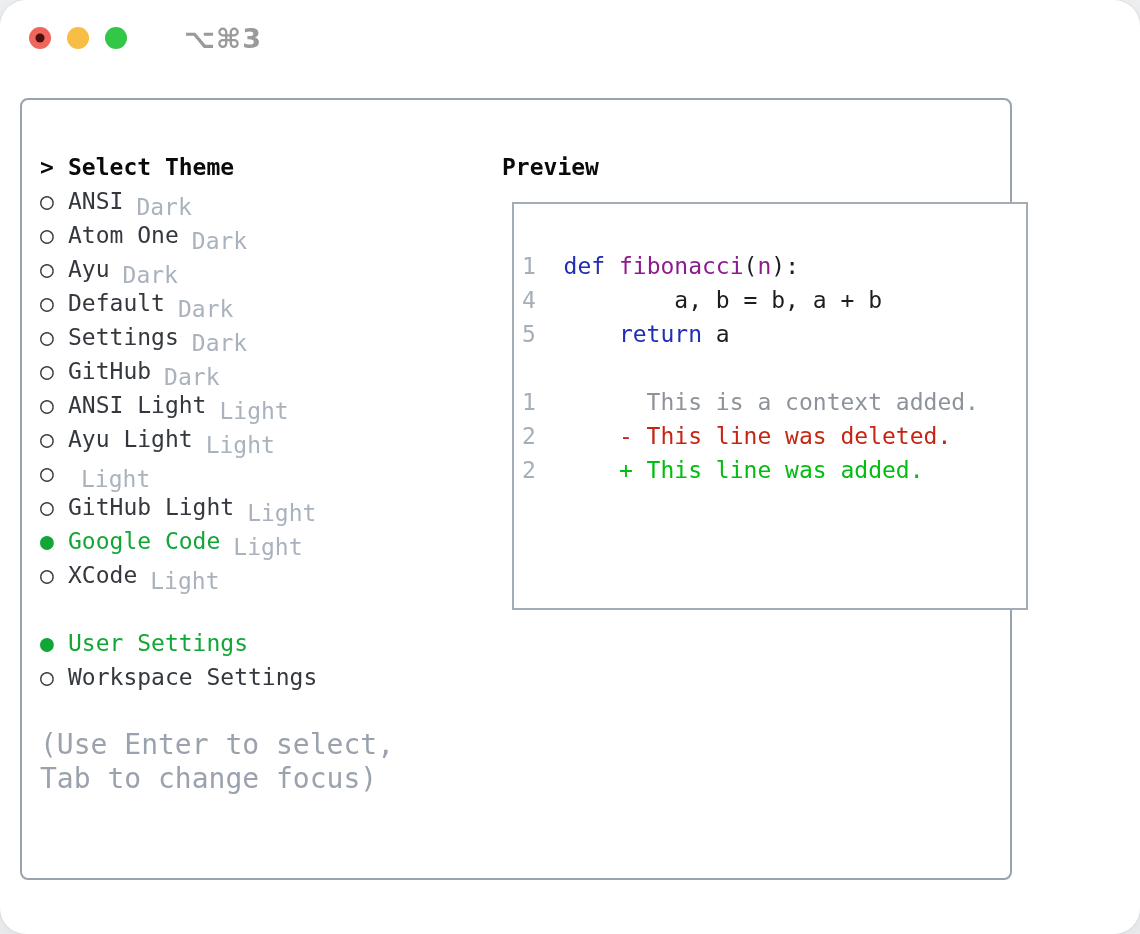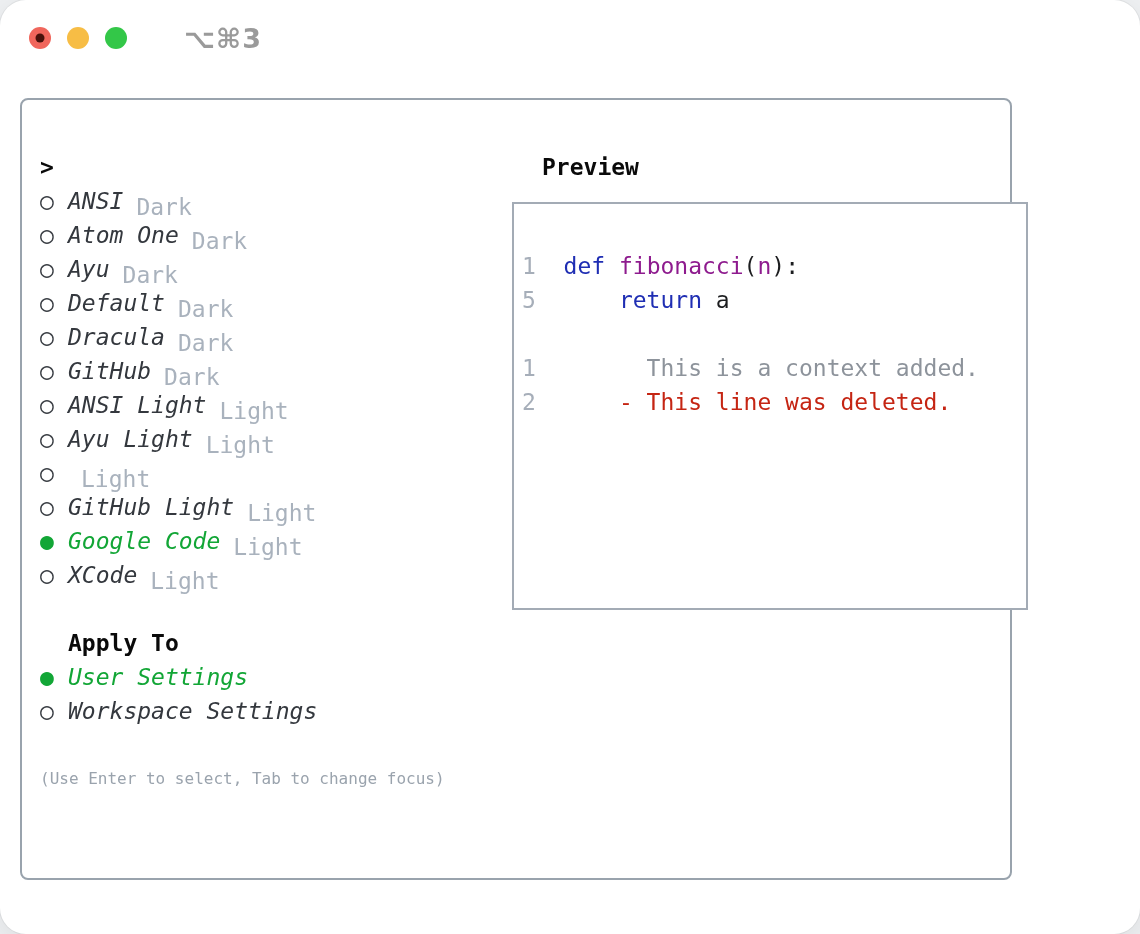--- a/index.html
+++ b/index.html
@@ -47,33 +47,33 @@
   }
   .left-col { position: absolute; left: 18px; top: 50px; width: 450px; }
   .row {
     height: 34px; display: flex; align-items: center;
     font-size: 23px; white-space: pre;
   }
   .marker { display: inline-block; width: 28px; color: #3c4046; flex: 0 0 28px; }
   .marker.focus { color: #0a0a0a; font-weight: 700; }
   .marker.sel { color: var(--selected-green); }
   .hdr { font-weight: 700; color: #0a0a0a; }
-  .item-name { color: #34383e; font-style: italic; }
+  .item-name { color: #34383e; }
   .item-name.sel { color: var(--selected-green); }
   .badge { color: var(--badge-gray); margin-left: 13px; margin-top: 12px; }
   .spacer { height: 34px; }
   .hint {
-    width: 416px; font-size: 16px; line-height: 34px;
+    width: 416px; font-size: 28px; line-height: 34px;
     color: var(--hint-gray); white-space: normal;
   }
   
   .preview-hdr {
     position: absolute; left: 480px; top: 50px; height: 34px;
     display: flex; align-items: center;
-    font-size: 23px; font-weight: 700; color: #0a0a0a; margin-left: 40px;
+    font-size: 23px; font-weight: 700; color: #0a0a0a;
   }
   .preview-box {
     position: absolute; left: 490px; top: 102px;
     width: 516px; height: 408px;
     border: 2px solid #a3abb5;
     background: #fff;
     padding: 49px 0 15px 8px;
     overflow: hidden;
   }
   .pline { height: 34px; font-size: 23px; white-space: pre; }
@@ -103,60 +103,59 @@
         <button class="dot" style="background: rgb(51, 199, 72);"></button>
       </div>
     <div class="win-title">⌥⌘3</div>
   </div>
 
   <div class="panel">
 
     <div class="left-col">
       <div class="row">
         <span class="marker focus">&gt;</span>
+        <span class="hdr">Select Theme</span>
       </div>
 
       <div id="theme-list">
           <div class="row"><span class="marker">○</span><span class="item-name">ANSI</span><span class="badge">Dark</span></div>
           <div class="row"><span class="marker">○</span><span class="item-name">Atom One</span><span class="badge">Dark</span></div>
           <div class="row"><span class="marker">○</span><span class="item-name">Ayu</span><span class="badge">Dark</span></div>
           <div class="row"><span class="marker">○</span><span class="item-name">Default</span><span class="badge">Dark</span></div>
-          <div class="row"><span class="marker">○</span><span class="item-name">Dracula</span><span class="badge">Dark</span></div>
+          <div class="row"><span class="marker">○</span><span class="item-name">Settings</span><span class="badge">Dark</span></div>
           <div class="row"><span class="marker">○</span><span class="item-name">GitHub</span><span class="badge">Dark</span></div>
           <div class="row"><span class="marker">○</span><span class="item-name">ANSI Light</span><span class="badge">Light</span></div>
           <div class="row"><span class="marker">○</span><span class="item-name">Ayu Light</span><span class="badge">Light</span></div>
           <div class="row"><span class="marker">○</span><span class="badge">Light</span></div>
           <div class="row"><span class="marker">○</span><span class="item-name">GitHub Light</span><span class="badge">Light</span></div>
           <div class="row"><span class="marker sel">●</span><span class="item-name sel">Google Code</span><span class="badge">Light</span></div>
           <div class="row"><span class="marker">○</span><span class="item-name">XCode</span><span class="badge">Light</span></div>
         </div>
 
       <div class="spacer"></div>
 
-      <div class="row">
-        <span class="marker"></span>
-        <span class="hdr">Apply To</span>
-      </div>
 
       <div id="apply-options">
           <div class="row"><span class="marker sel">●</span><span class="item-name sel">User Settings</span></div>
           <div class="row"><span class="marker">○</span><span class="item-name">Workspace Settings</span></div>
         </div>
 
       <div class="spacer"></div>
 
       <div class="hint">(Use Enter to select, Tab to change focus)</div>
     </div>
 
     <div class="preview-hdr">Preview</div>
 
     <div class="preview-box">
       <div id="preview-lines">
           <div class="pline"><span class="num">1</span><span class="tok-kw">def</span><span class="tok-pln"> </span><span class="tok-fn">fibonacci</span><span class="tok-pln">(</span><span class="tok-fn">n</span><span class="tok-pln">):</span></div>
+          <div class="pline"><span class="num">4</span><span class="tok-pln">        a, b = b, a + b</span></div>
           <div class="pline"><span class="num">5</span><span class="tok-pln">    </span><span class="tok-kw">return</span><span class="tok-pln"> a</span></div>
           <div class="pline"><span class="num"></span></div>
           <div class="pline"><span class="num">1</span><span class="tok-ctx">      This is a context added.</span></div>
           <div class="pline"><span class="num">2</span><span class="tok-pln">    </span><span class="tok-del">- This line was deleted.</span></div>
+          <div class="pline"><span class="num">2</span><span class="tok-pln">    </span><span class="tok-add">+ This line was added.</span></div>
         </div>
     </div>
 
   </div>
 </div>
 
 </body></html>

